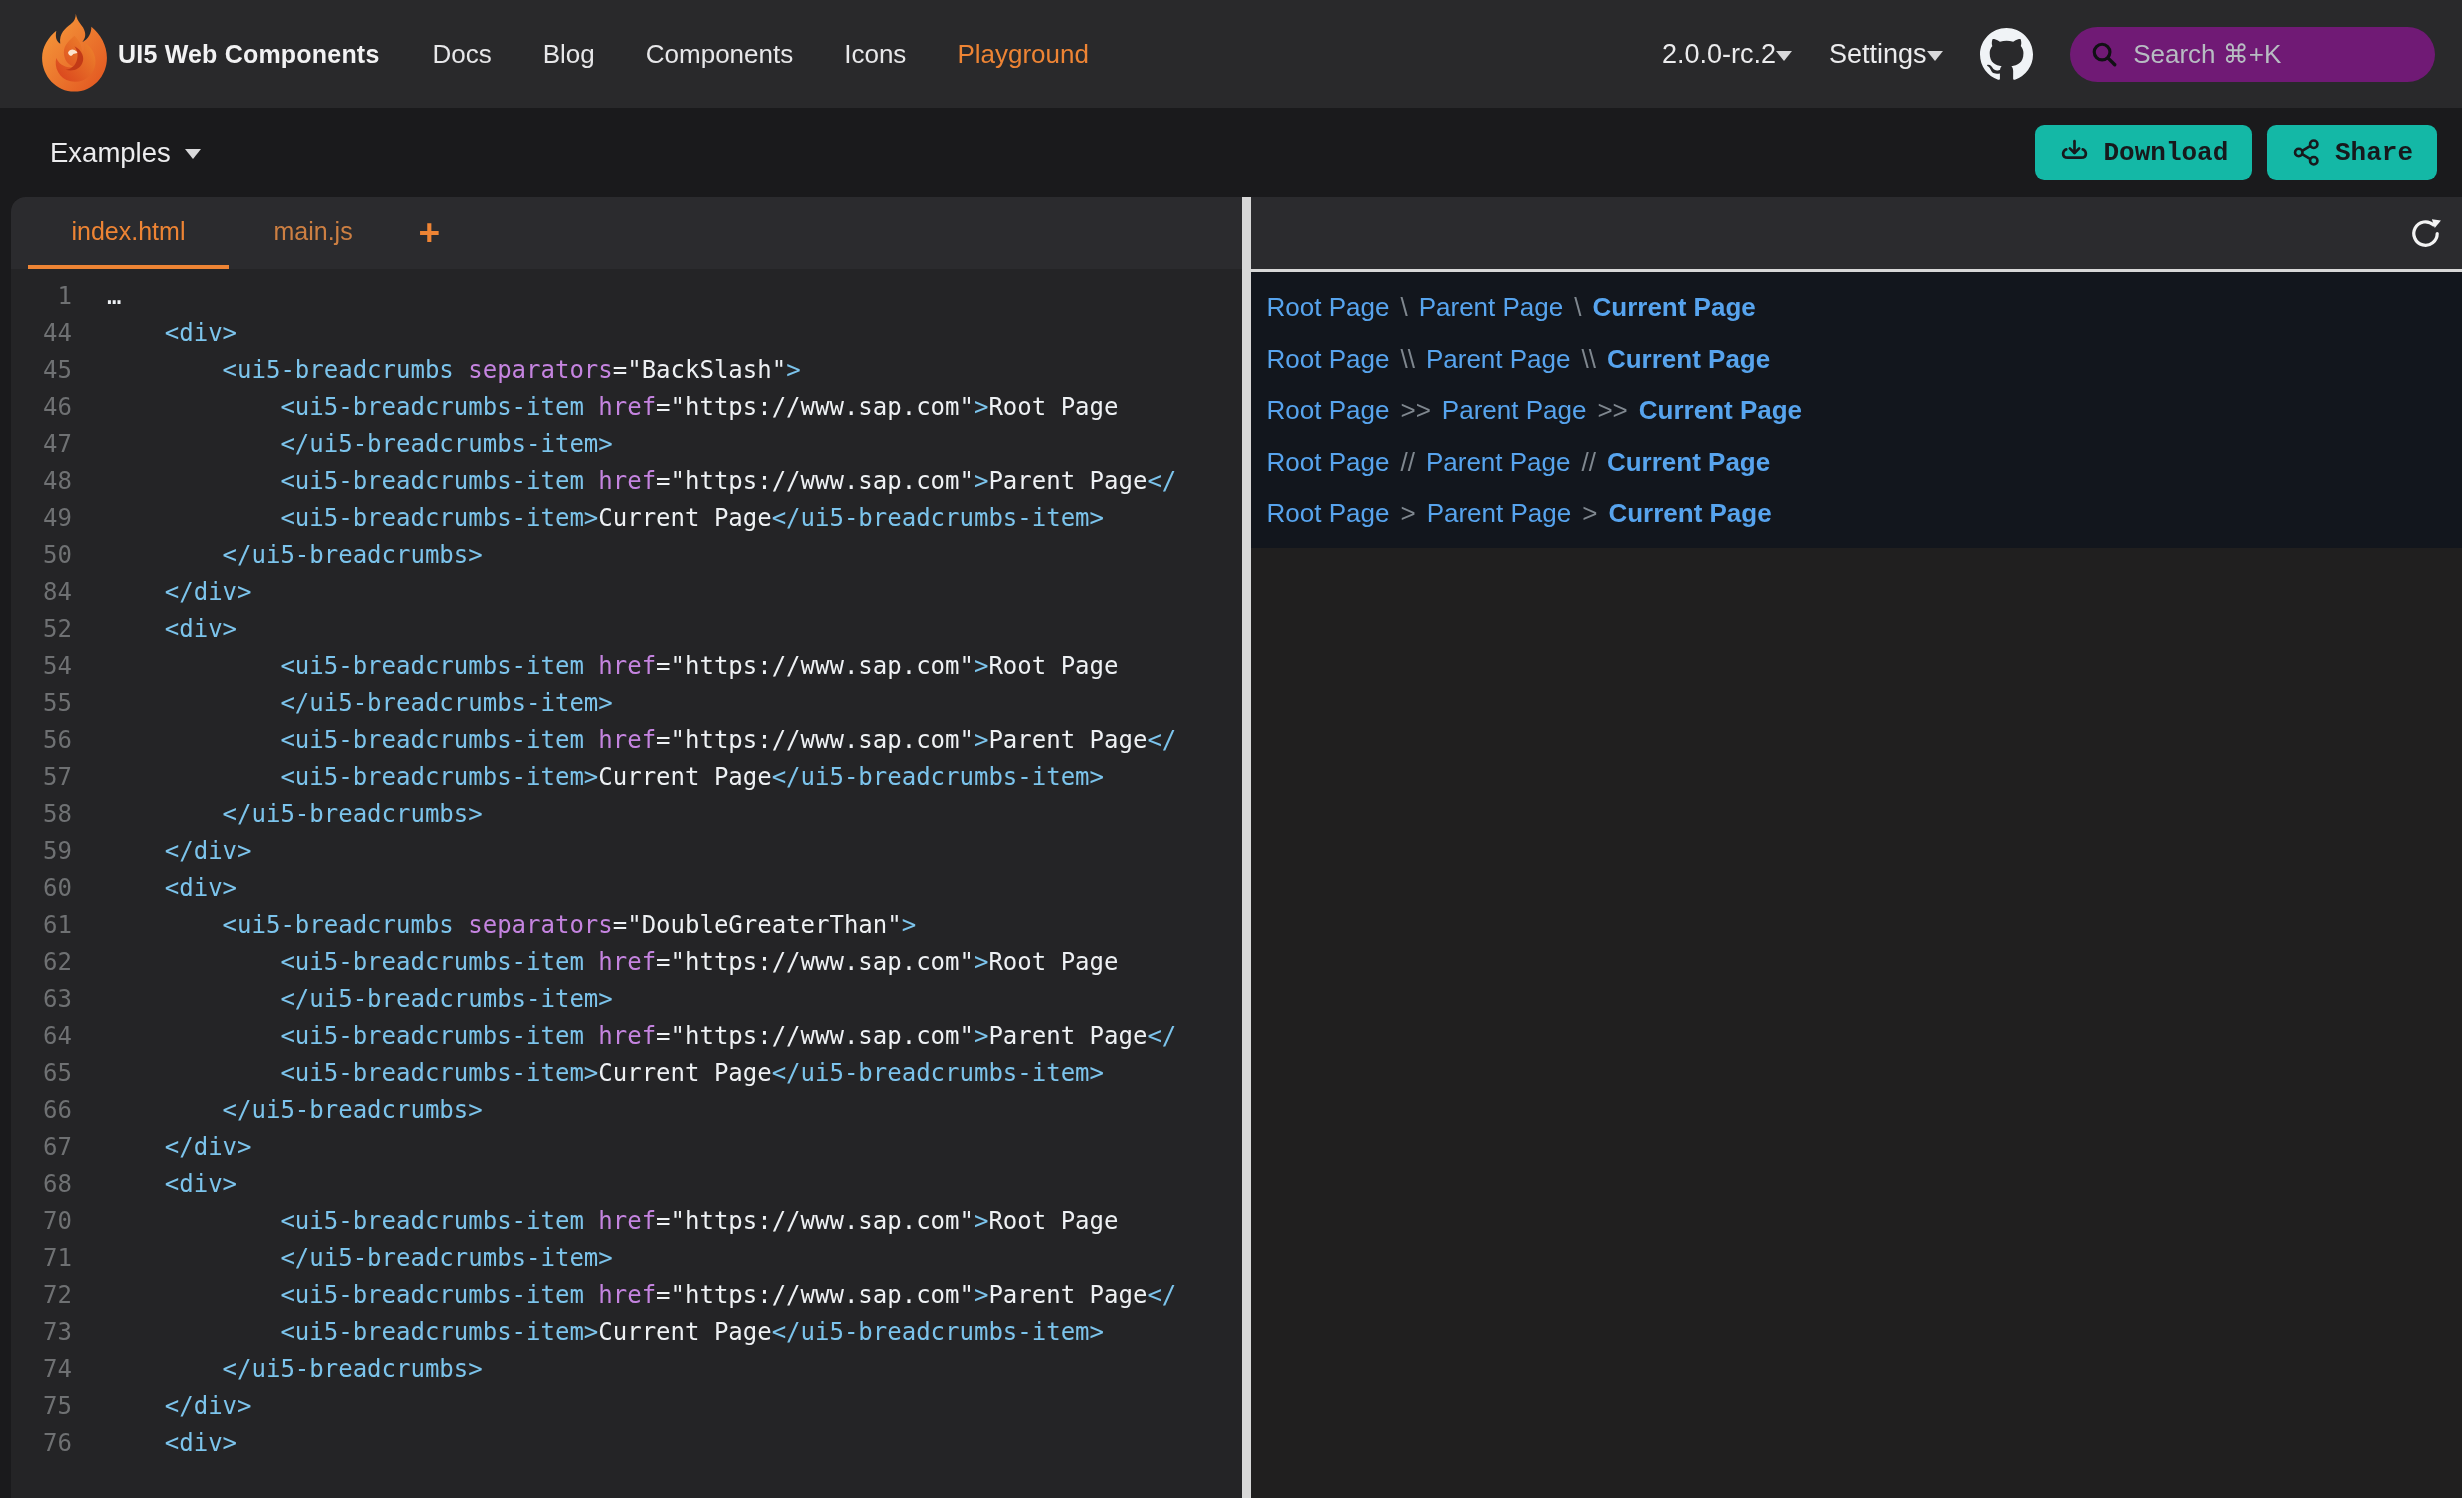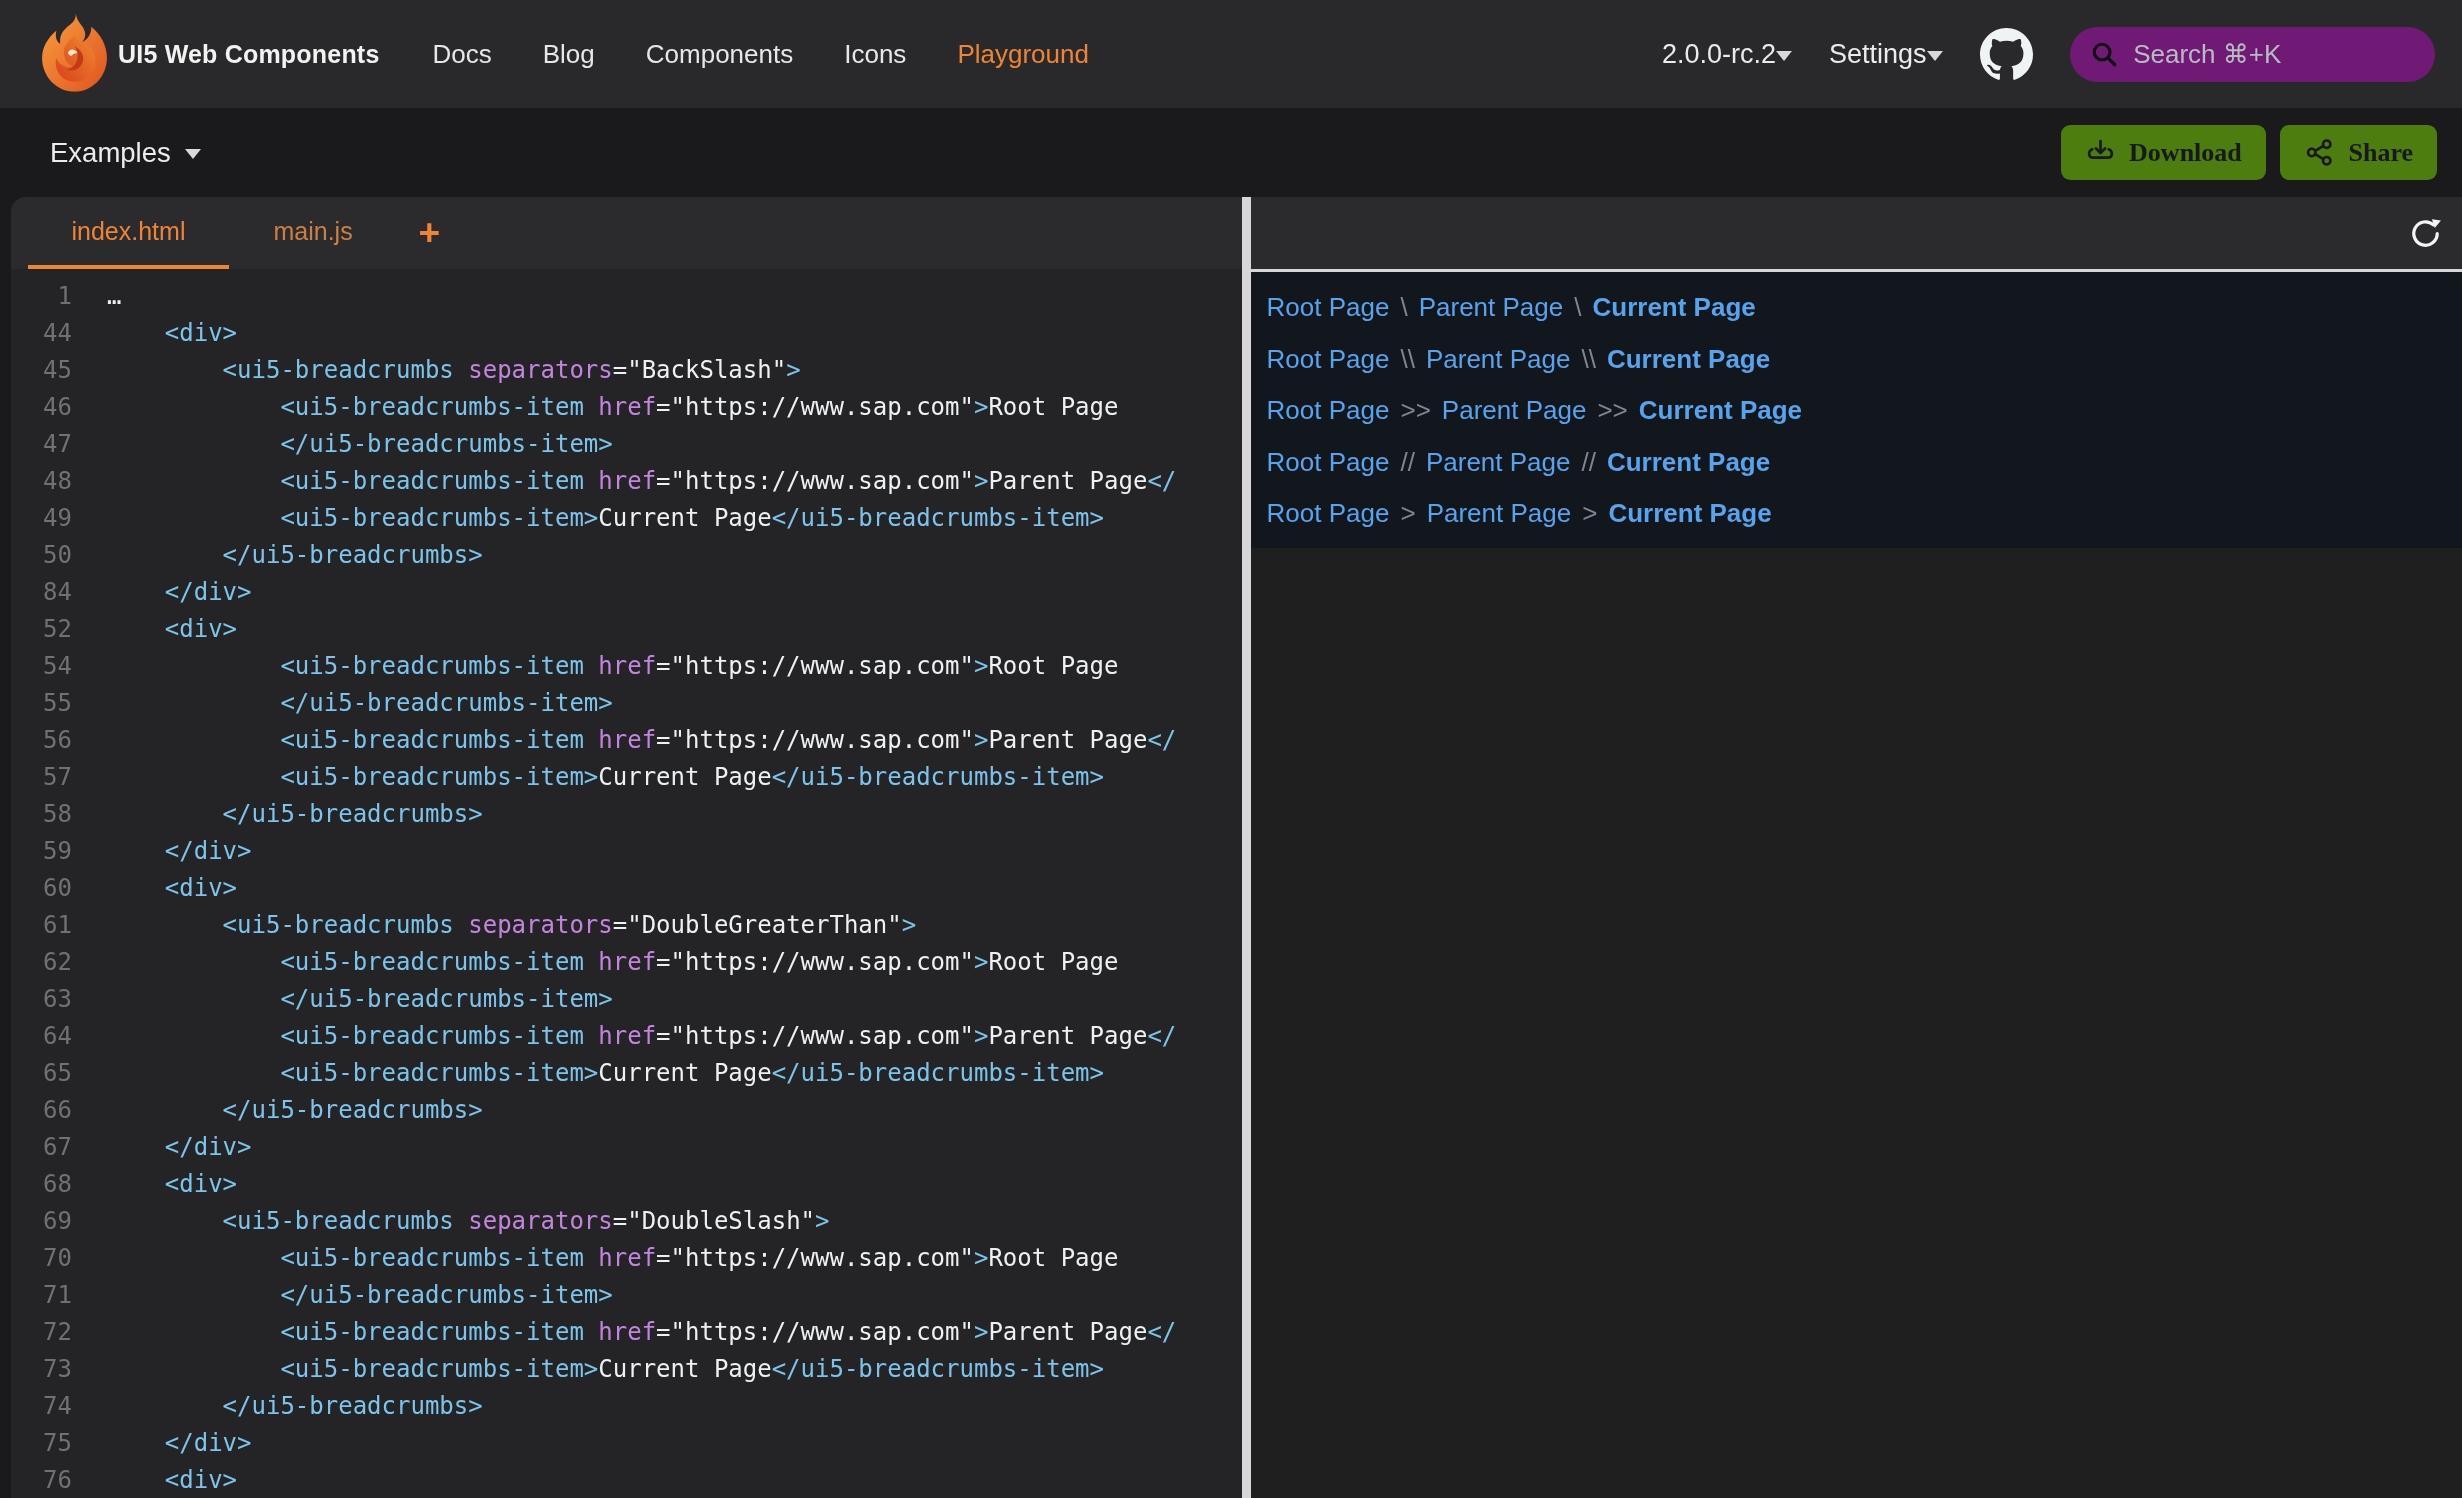--- a/index.html
+++ b/index.html
@@ -47,23 +47,23 @@
 
   
   .toolbar{
     position:absolute;left:0;top:108px;width:2462px;height:89px;
     background:var(--bar-bg);
     display:flex;align-items:center;padding:0 25px 0 50px;
   }
   .examples{display:flex;align-items:center;gap:14.7px;color:#ececee;font-size:27.5px;cursor:pointer;}
   .toolbar-right{margin-left:auto;display:flex;align-items:center;gap:14.7px;}
   .btn{
-    height:55px;border-radius:9.2px;background:#4d7c0f;border:none;
+    height:55px;border-radius:9.2px;background:#14b8a6;border:none;
     display:flex;align-items:center;gap:13px;padding:0 24px;
-    color:#17191c;font-size:26px;font-weight:bold;font-family:Liberation Serif, serif;cursor:pointer;
+    color:#17191c;font-size:26px;font-weight:bold;font-family:Liberation Mono, monospace;cursor:pointer;
   }
   .btn svg{flex:0 0 auto;}
 
   
   .editor{
     position:absolute;left:11px;top:197px;width:1231px;height:1301px;
     background:var(--panel-bg);border-top-left-radius:14.7px;overflow:hidden;
   }
   .tabbar{
     height:72px;background:var(--tabbar-bg);border-top-left-radius:14.7px;
@@ -210,21 +210,20 @@
       <div class="cl-row"><span class="cl-num">59</span><span class="cl-code"><span class="tok-p">    </span><span class="tok-t">&lt;/div&gt;</span></span></div>
       <div class="cl-row"><span class="cl-num">60</span><span class="cl-code"><span class="tok-p">    </span><span class="tok-t">&lt;div&gt;</span></span></div>
       <div class="cl-row"><span class="cl-num">61</span><span class="cl-code"><span class="tok-p">        </span><span class="tok-t">&lt;ui5-breadcrumbs</span><span class="tok-p"> </span><span class="tok-a">separators</span><span class="tok-p">="DoubleGreaterThan"</span><span class="tok-t">&gt;</span></span></div>
       <div class="cl-row"><span class="cl-num">62</span><span class="cl-code"><span class="tok-p">            </span><span class="tok-t">&lt;ui5-breadcrumbs-item</span><span class="tok-p"> </span><span class="tok-a">href</span><span class="tok-p">="https://www.sap.com"</span><span class="tok-t">&gt;</span><span class="tok-p">Root Page</span></span></div>
       <div class="cl-row"><span class="cl-num">63</span><span class="cl-code"><span class="tok-p">            </span><span class="tok-t">&lt;/ui5-breadcrumbs-item&gt;</span></span></div>
       <div class="cl-row"><span class="cl-num">64</span><span class="cl-code"><span class="tok-p">            </span><span class="tok-t">&lt;ui5-breadcrumbs-item</span><span class="tok-p"> </span><span class="tok-a">href</span><span class="tok-p">="https://www.sap.com"</span><span class="tok-t">&gt;</span><span class="tok-p">Parent Page</span><span class="tok-t">&lt;/</span></span></div>
       <div class="cl-row"><span class="cl-num">65</span><span class="cl-code"><span class="tok-p">            </span><span class="tok-t">&lt;ui5-breadcrumbs-item&gt;</span><span class="tok-p">Current Page</span><span class="tok-t">&lt;/ui5-breadcrumbs-item&gt;</span></span></div>
       <div class="cl-row"><span class="cl-num">66</span><span class="cl-code"><span class="tok-p">        </span><span class="tok-t">&lt;/ui5-breadcrumbs&gt;</span></span></div>
       <div class="cl-row"><span class="cl-num">67</span><span class="cl-code"><span class="tok-p">    </span><span class="tok-t">&lt;/div&gt;</span></span></div>
       <div class="cl-row"><span class="cl-num">68</span><span class="cl-code"><span class="tok-p">    </span><span class="tok-t">&lt;div&gt;</span></span></div>
-      <div class="cl-row"><span class="cl-num">69</span><span class="cl-code"><span class="tok-p">        </span><span class="tok-t">&lt;ui5-breadcrumbs</span><span class="tok-p"> </span><span class="tok-a">separators</span><span class="tok-p">="DoubleSlash"</span><span class="tok-t">&gt;</span></span></div>
       <div class="cl-row"><span class="cl-num">70</span><span class="cl-code"><span class="tok-p">            </span><span class="tok-t">&lt;ui5-breadcrumbs-item</span><span class="tok-p"> </span><span class="tok-a">href</span><span class="tok-p">="https://www.sap.com"</span><span class="tok-t">&gt;</span><span class="tok-p">Root Page</span></span></div>
       <div class="cl-row"><span class="cl-num">71</span><span class="cl-code"><span class="tok-p">            </span><span class="tok-t">&lt;/ui5-breadcrumbs-item&gt;</span></span></div>
       <div class="cl-row"><span class="cl-num">72</span><span class="cl-code"><span class="tok-p">            </span><span class="tok-t">&lt;ui5-breadcrumbs-item</span><span class="tok-p"> </span><span class="tok-a">href</span><span class="tok-p">="https://www.sap.com"</span><span class="tok-t">&gt;</span><span class="tok-p">Parent Page</span><span class="tok-t">&lt;/</span></span></div>
       <div class="cl-row"><span class="cl-num">73</span><span class="cl-code"><span class="tok-p">            </span><span class="tok-t">&lt;ui5-breadcrumbs-item&gt;</span><span class="tok-p">Current Page</span><span class="tok-t">&lt;/ui5-breadcrumbs-item&gt;</span></span></div>
       <div class="cl-row"><span class="cl-num">74</span><span class="cl-code"><span class="tok-p">        </span><span class="tok-t">&lt;/ui5-breadcrumbs&gt;</span></span></div>
       <div class="cl-row"><span class="cl-num">75</span><span class="cl-code"><span class="tok-p">    </span><span class="tok-t">&lt;/div&gt;</span></span></div>
       <div class="cl-row"><span class="cl-num">76</span><span class="cl-code"><span class="tok-p">    </span><span class="tok-t">&lt;div&gt;</span></span></div>
     </div>
 </div>
 

